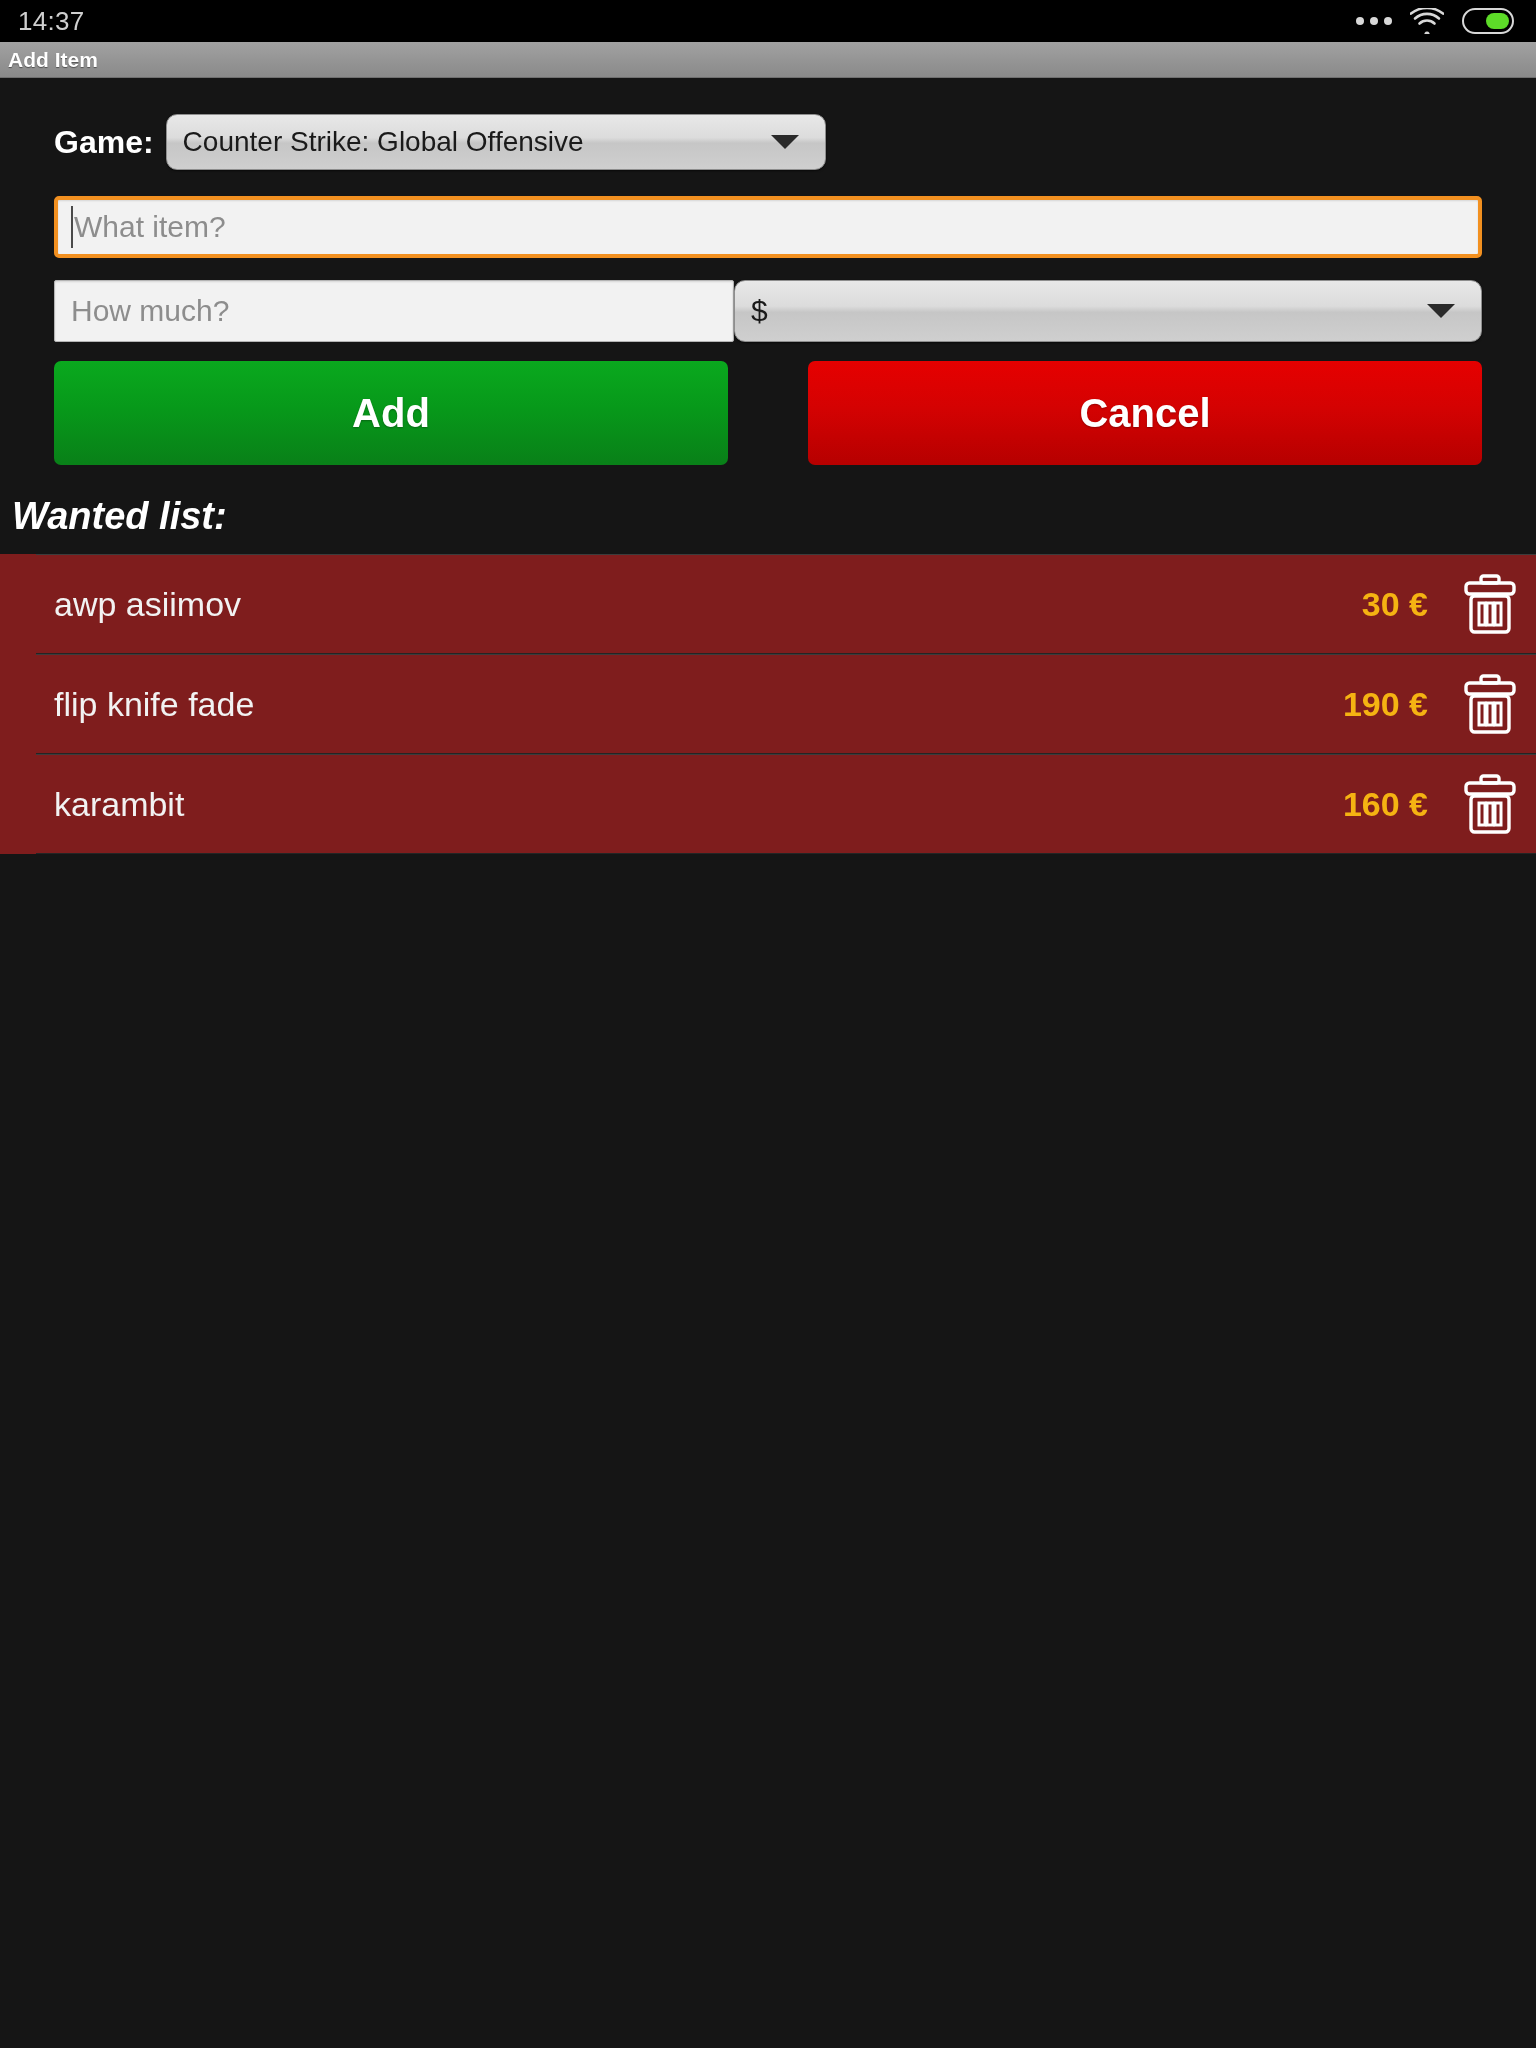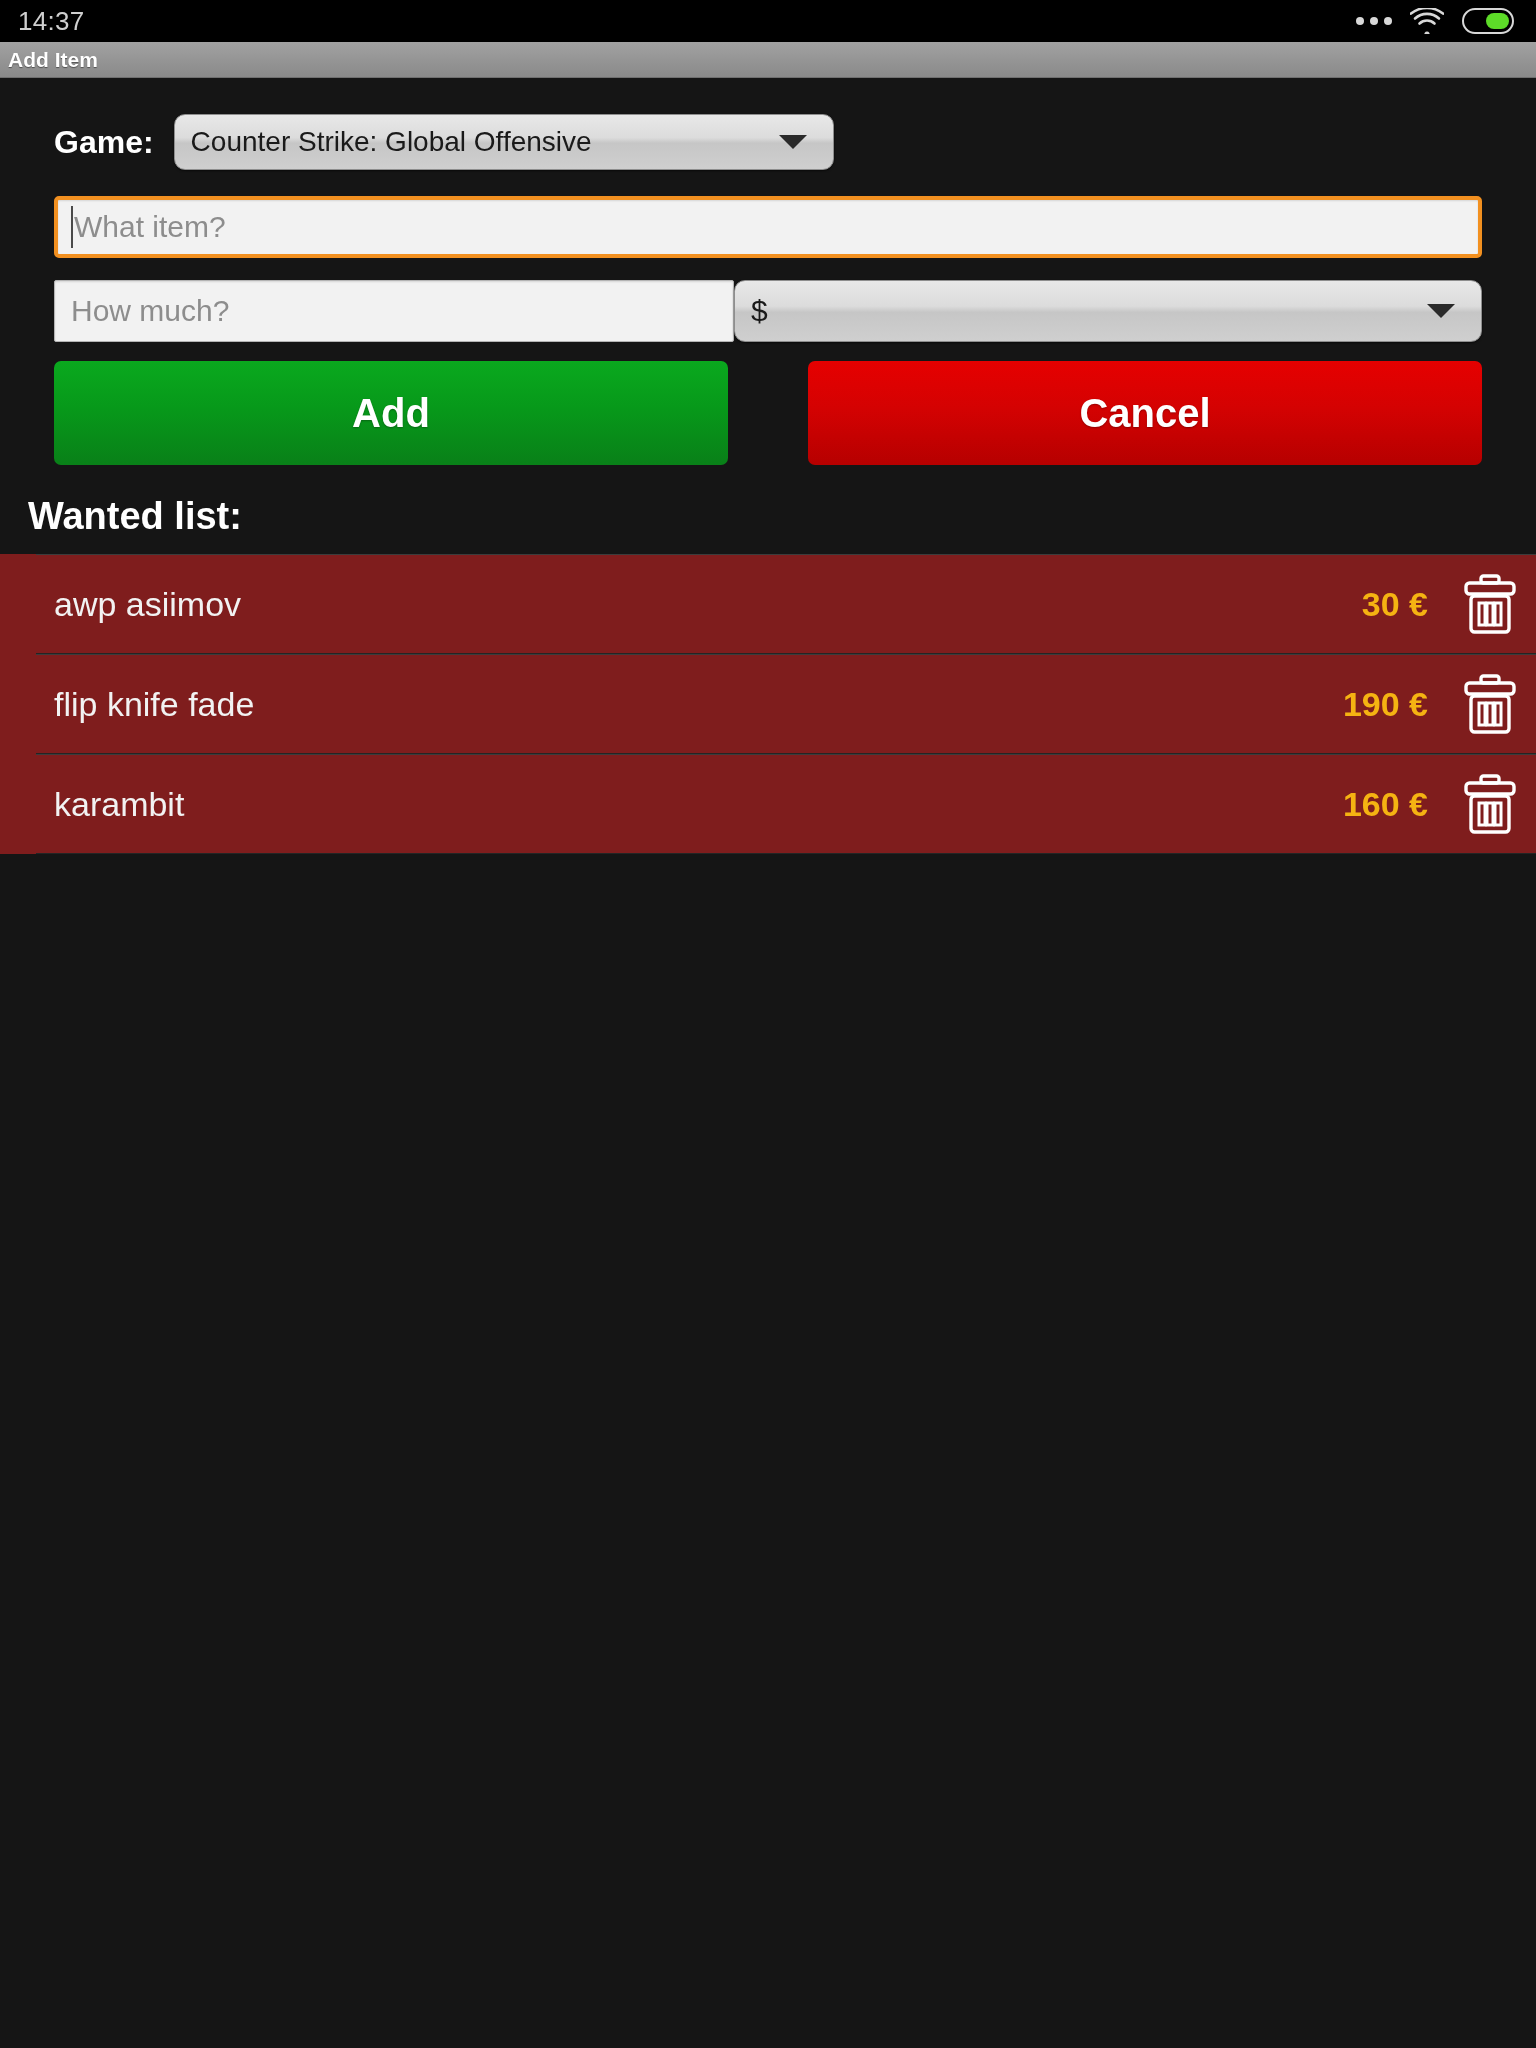--- a/index.html
+++ b/index.html
@@ -70,21 +70,20 @@
     text-shadow: 0 1px 1px rgba(0,0,0,.45);
   }
 
   
   .content { background: #151515; height: calc(2048px - 78px); }
 
   .game-row {
     display: flex;
     align-items: center;
     padding: 36px 16px 0 0;
-    gap: 8px;
   }
   .game-label {
     color: #ffffff;
     font-size: 32px;
     font-weight: bold;
     padding-left: 54px;
     padding-right: 12px;
     white-space: nowrap;
   }
   .spinner {
@@ -169,21 +168,22 @@
     font-family: "Liberation Sans", sans-serif;
     text-shadow: 0 1px 2px rgba(0,0,0,.3);
   }
   .btn-add { background: linear-gradient(to bottom, #0aa91e 0%, #07991a 45%, #098018 100%); }
   .btn-cancel { background: linear-gradient(to bottom, #e60000 0%, #d40202 45%, #b60000 100%); }
 
   .wanted-title {
     color: #ffffff;
     font-size: 38px;
     font-weight: bold;
-    padding: 30px 0 16px 28px;
+    padding: 30px 0 16px 12px;
+    font-style: italic;
   }
 
   .list { background: #7f1d1d; padding-left: 36px; }
   .list-row {
     height: 100px;
     display: flex;
     align-items: center;
     border-bottom: 1px solid #242424;
     border-top: 1px solid #3c3c3c;
     padding: 0 18px 0 18px;

